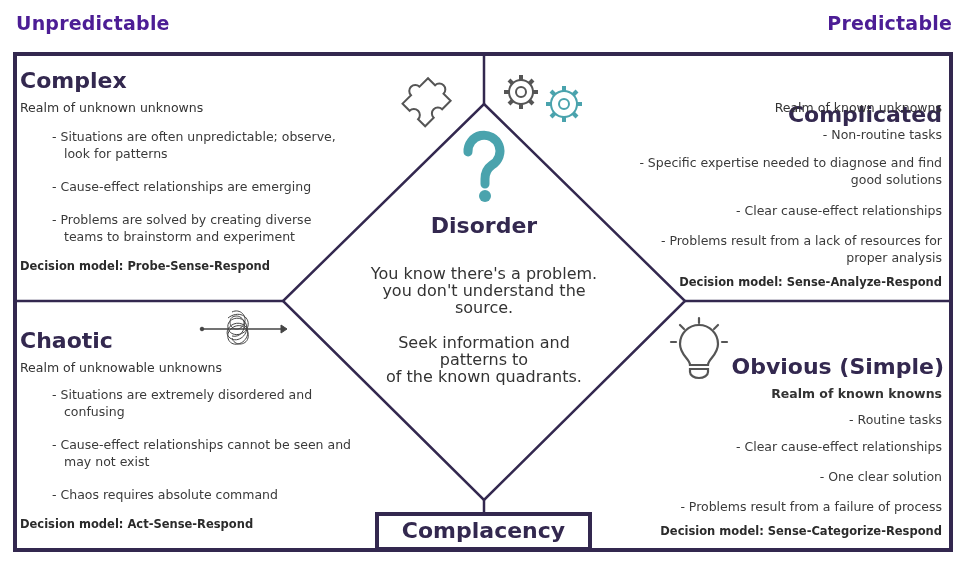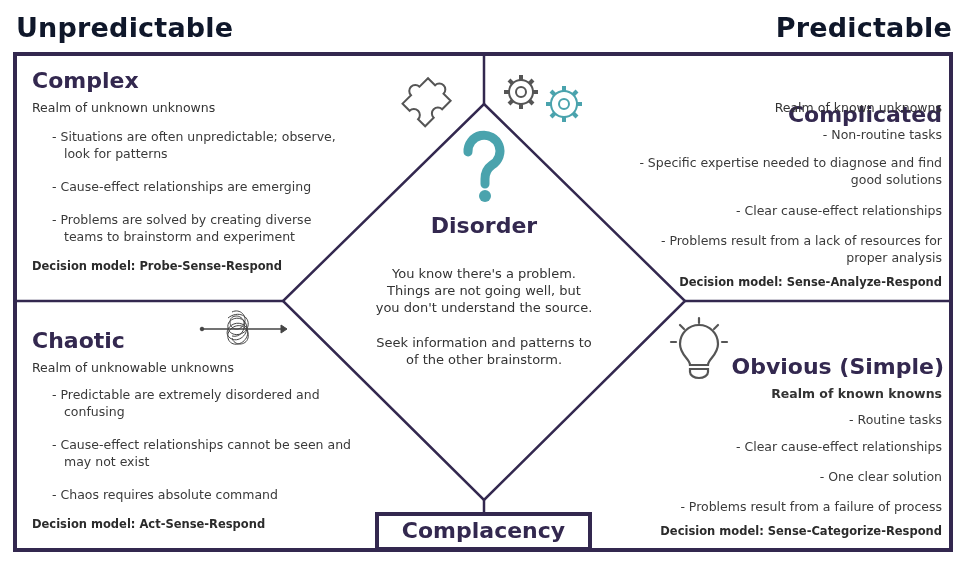--- a/index.html
+++ b/index.html
@@ -1,28 +1,28 @@
 <!DOCTYPE html>
 <html><head>
 <meta charset="utf-8">
 <style>
   html, body { margin:0; padding:0; background:#ffffff; }
   body { width:966px; height:567px; position:relative; overflow:hidden;
          font-family:"DejaVu Sans", "Liberation Sans", sans-serif; color:#3a3a3a; }
   .abs { position:absolute; }
-  .heading-xl { font-weight:bold; color:#0f172a; font-size:27px; letter-spacing:0.2px; }
+  .heading-xl { font-weight:bold; color:#4c1d95; font-size:19px; letter-spacing:0.2px; }
   .heading-lg { font-weight:bold; color:#33284f; font-size:22px; }
   .realm { font-size:12.5px; color:#333; }
   .bullet { font-size:12.5px; color:#3a3a3a; line-height:17px; }
   .decision { font-size:11.5px; font-weight:bold; color:#2b2b2b; }
-  .left-col { left:32px; }
+  .left-col { left:20px; }
   .bullet.l { left:52px; padding-left:12px; text-indent:-12px; width:290px; }
   .right { text-align:right; }
   svg.frame { position:absolute; left:0; top:0; }
-  .center-text { font-size:13px; color:#333; text-align:center; line-height:17px; }
+  .center-text { font-size:16px; color:#333; text-align:center; line-height:17px; }
 </style>
 </head>
 <body>
 
 <svg class="frame" width="966" height="567">
   <rect x="15" y="54" width="936" height="496" fill="none" stroke="#33284f" stroke-width="4"></rect>
   <line x1="15" y1="301" x2="283" y2="301" stroke="#33284f" stroke-width="2.5"></line>
   <line x1="685" y1="301" x2="951" y2="301" stroke="#33284f" stroke-width="2.5"></line>
   <line x1="484" y1="54" x2="484" y2="104" stroke="#33284f" stroke-width="2.5"></line>
   <polygon points="484,104 685,301 484,500 283,301" fill="#ffffff" stroke="#33284f" stroke-width="2.5"></polygon>
@@ -106,42 +106,41 @@
   <div class="abs bullet right" style="right:24px; top:126px;">- Non-routine tasks</div>
   <div class="abs bullet right" style="right:24px; top:154px; width:310px;">- Specific expertise needed to diagnose and find good solutions</div>
   <div class="abs bullet right" style="right:24px; top:202px;">- Clear cause-effect relationships</div>
   <div class="abs bullet right" style="right:24px; top:232px; width:290px;">- Problems result from a lack of resources for proper analysis</div>
   <div class="abs decision right" style="right:24px; top:275px;">Decision model: Sense-Analyze-Respond</div>
 </div>
 
 <div>
   <div class="abs heading-lg left-col" style="top:328px;">Chaotic</div>
   <div class="abs realm left-col" style="top:360px;">Realm of unknowable unknowns</div>
-  <div class="abs bullet l" style="top:386px; width:260px;">- Predictable are extremely disordered and confusing</div>
+  <div class="abs bullet l" style="top:386px; width:260px;">- Situations are extremely disordered and confusing</div>
   <div class="abs bullet l" style="top:436px; width:290px;">- Cause-effect relationships cannot be seen and may not exist</div>
   <div class="abs bullet l" style="top:486px;">- Chaos requires absolute command</div>
   <div class="abs decision left-col" style="top:517px;">Decision model: Act-Sense-Respond</div>
 </div>
 
 <div>
   <div class="abs heading-lg right" style="right:22px; top:354px;">Obvious (Simple)</div>
   <div class="abs realm right" style="right:24px; top:386px;font-weight:bold;">Realm of known knowns</div>
   <div class="abs bullet right" style="right:24px; top:411px;">- Routine tasks</div>
   <div class="abs bullet right" style="right:24px; top:438px;">- Clear cause-effect relationships</div>
   <div class="abs bullet right" style="right:24px; top:468px;">- One clear solution</div>
   <div class="abs bullet right" style="right:24px; top:498px;">- Problems result from a failure of process</div>
   <div class="abs decision right" style="right:24px; top:524px;">Decision model: Sense-Categorize-Respond</div>
 </div>
 
 <div>
   <div class="abs heading-lg" style="left:384px; width:200px; text-align:center; top:213px;">Disorder</div>
   <div class="abs center-text" style="left:364px; width:240px; top:265px;">
     <div>You know there's a problem.</div>
-    <div>Things are not going well, but</div>
     <div>you don't understand the source.</div>
   </div>
   <div class="abs center-text" style="left:364px; width:240px; top:334px;">
     <div>Seek information and patterns to</div>
-    <div>of the other brainstorm.</div>
+    <div>of the known quadrants.</div>
   </div>
 </div>
 
 <div class="abs heading-lg" style="left:377px; width:213px; text-align:center; top:518px;">Complacency</div>
 
 </body></html>

